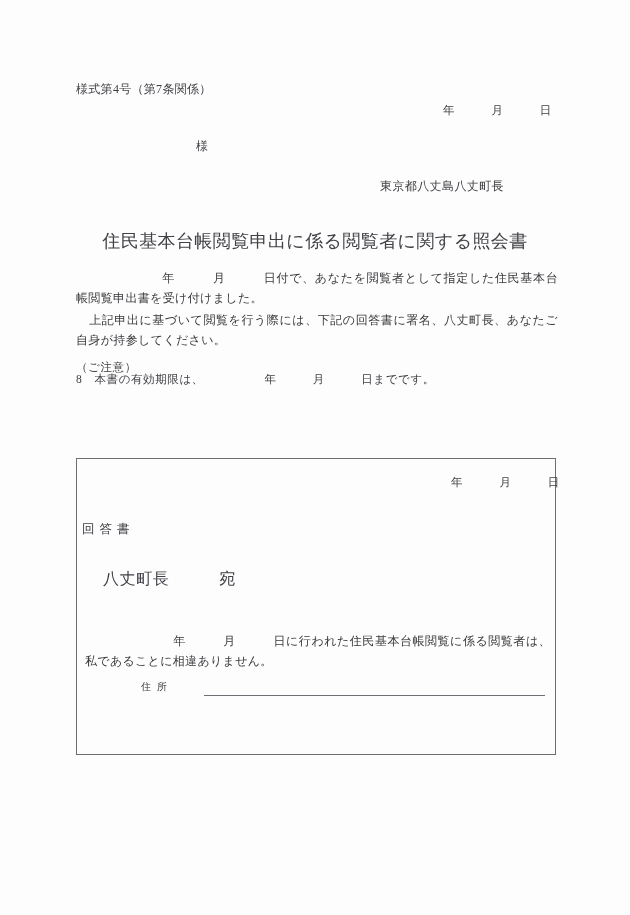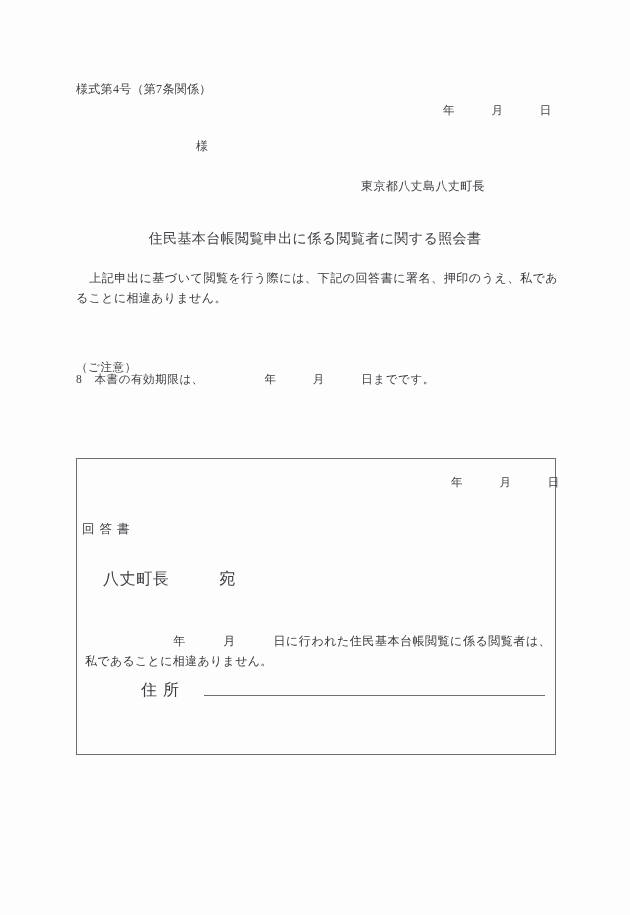--- a/index.html
+++ b/index.html
@@ -44,33 +44,33 @@
     left: 443px;
     top: 105px;
     font-size: 11.5px;
   }
   #addressee-sama {
     left: 196px;
     top: 140px;
     font-size: 12px;
   }
   #issuer {
-    left: 361px;
+    left: 380px;
     top: 180px;
     font-size: 12px;
     letter-spacing: 0.4px;
   }
 
   
   #doc-title {
     left: 0;
     top: 232px;
     width: 630px;
     text-align: center;
-    font-size: 14px;
+    font-size: 18px;
     letter-spacing: 0.4px;
   }
 
   
   .body-block {
     left: 76px;
     top: 268px;
     width: 482px;
     font-size: 12px;
     line-height: 20px;
@@ -144,21 +144,21 @@
     left: 64px;
     width: 400px;
     height: 22px;
   }
   #sig-address { top: 220px; }
   #sig-name { top: 249px; }
   .sig-label {
     position: absolute;
     left: 0;
     top: 1px;
-    font-size: 16px;
+    font-size: 10px;
     letter-spacing: 6px;
     white-space: pre;
   }
   .sig-rule {
     position: absolute;
     left: 63px;
     top: 16px;
     width: 341px;
     height: 1px;
     background: #6e6e74;
@@ -181,21 +181,22 @@
 
   <div class="abs t" id="header-date">年　　　月　　　日</div>
 
   <div class="abs t" id="addressee-sama">様</div>
 
   <div class="abs t" id="issuer">東京都八丈島八丈町長</div>
 
   <div class="abs t" id="doc-title">住民基本台帳閲覧申出に係る閲覧者に関する照会書</div>
 
   <div class="abs body-block">
-    <p class="para"><span class="indent-one"></span><span>上記申出に基づいて閲覧を行う際には、下記の回答書に署名、押印のうえ、私であることに相違ありません。</span></p>
+    <p class="para"><span class="indent-lead"></span><span>年　　　月　　　日付で、あなたを閲覧者として指定した住民基本台帳閲覧申出書を受け付けました。</span></p>
+    <p class="para"><span class="indent-one"></span><span>上記申出に基づいて閲覧を行う際には、下記の回答書に署名、八丈町長、あなたご自身が持参してください。</span></p>
   </div>
 
   <div class="abs" id="notes">
     <p class="note-line t">（ご注意）</p>
     <p class="note-line t">8　本書の有効期限は、　　　　　年　　　月　　　日までです。</p>
   </div>
 
   <div class="abs" id="reply-box">
 
     <div class="abs t" id="reply-date">年　　　月　　　日</div>

